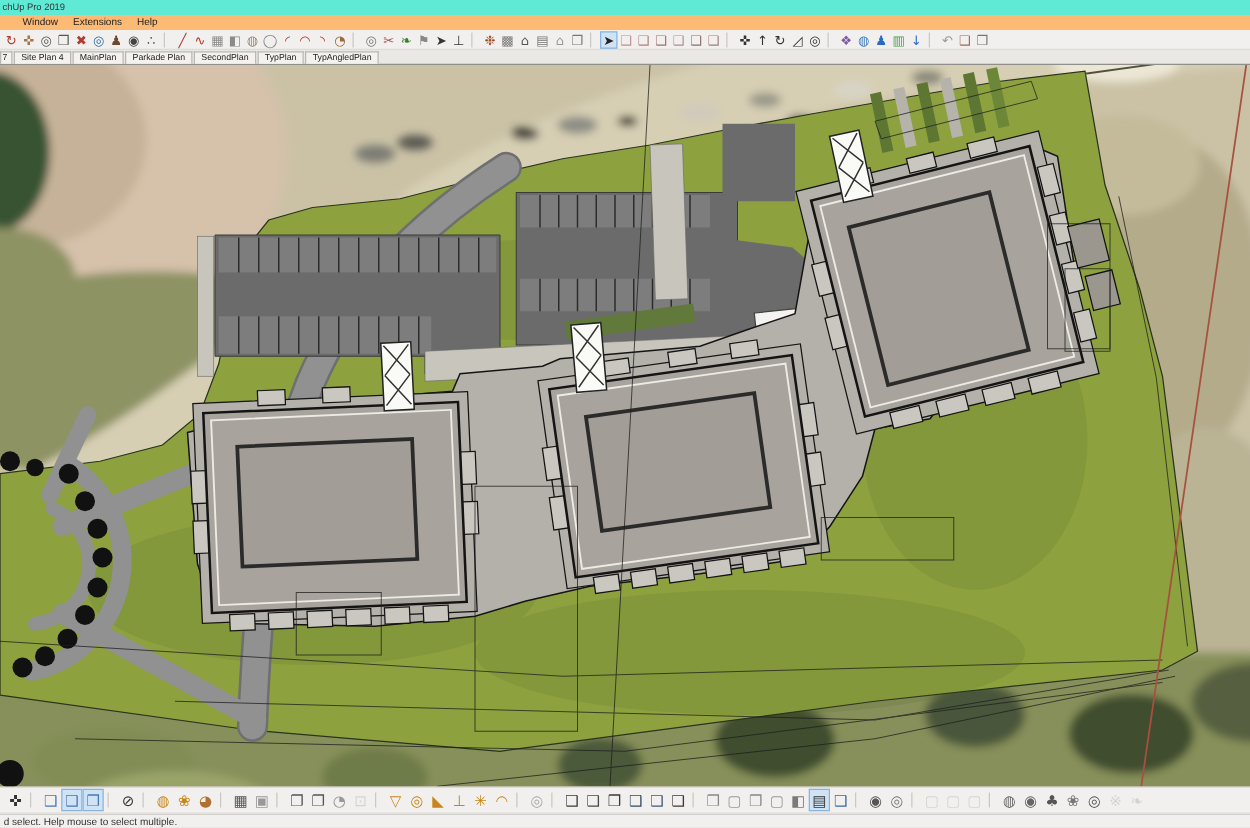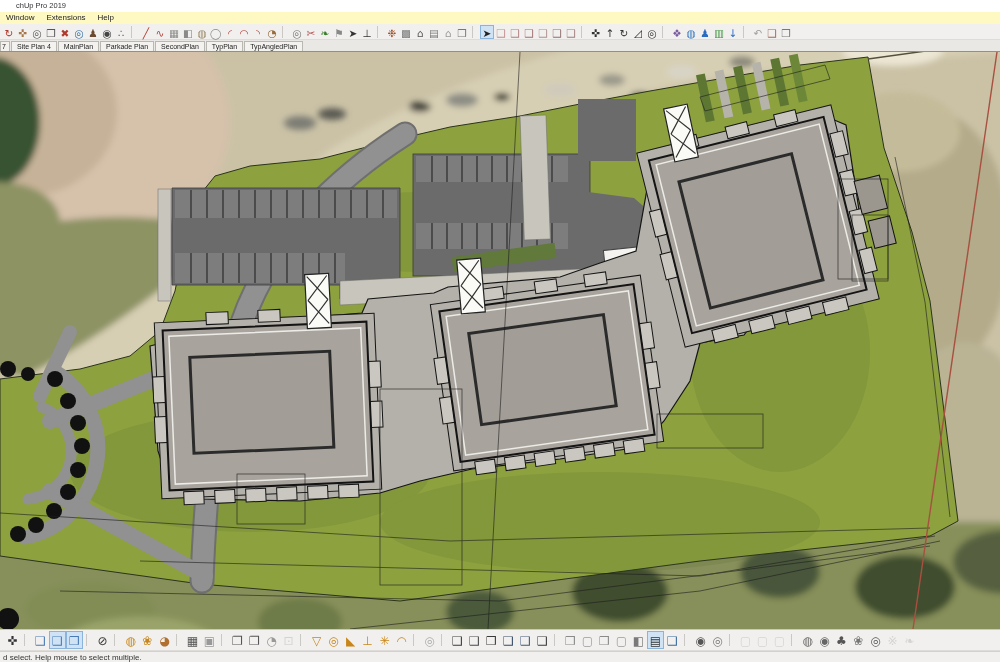--- a/index.html
+++ b/index.html
@@ -1,19 +1,19 @@
 <!DOCTYPE html>
 <html style="--lawn: #8da13f; --asphalt: #6b6b6b; --building: #a8a49d; --podium: #b4b1aa; --sidewalk: #c8c5bc; --photo_tan: #cbc2a6; --property_line: #a85040; --selection_blue: #cfe3f5;"><head>
 <meta charset="utf-8">
 <style>
   html,body{margin:0;padding:0;width:1000px;height:662px;overflow:hidden;
     font-family:"Liberation Sans",sans-serif;background:#e9e8e5;}
-  .titlebar{height:12px;background:#ffffff;font-size:7.5px;color:#333;
-    line-height:12px;padding-left:16px;white-space:nowrap;}
-  .menubar{height:12px;background:#fef9c3;font-size:8px;color:#222;line-height:12px;}
+  .titlebar{height:12px;background:#5eead4;font-size:7.5px;color:#333;
+    line-height:12px;padding-left:2px;white-space:nowrap;}
+  .menubar{height:12px;background:#fdba74;font-size:8px;color:#222;line-height:12px;padding-left:12px;}
   .menubar span{display:inline-block;padding:0 6px;cursor:default;}
   .toolbar{height:16px;background:#f1f0ee;border-bottom:1px solid #dddcd8;
     display:flex;align-items:center;padding-left:2px;box-sizing:border-box;}
   .tb{display:inline-block;width:14px;height:14px;font-size:10.5px;line-height:14px;
     text-align:center;font-family:"DejaVu Sans",sans-serif;cursor:default;border:1px solid transparent;box-sizing:border-box;}
   .toolbar2 .tb{width:17px;height:18px;font-size:12px;line-height:18px;}
   .tb.active{background:var(--selection_blue,#cfe3f5);border:1px solid #8ab4dc;}
   .tb.dis{opacity:.4;}
   .sep{display:inline-block;width:5px;height:12px;border-left:1px solid #c9c8c4;margin:0 2px 0 3px;}
   .tabsbar{height:11px;background:#e9e8e5;border-bottom:1px solid #8f8f8b;

